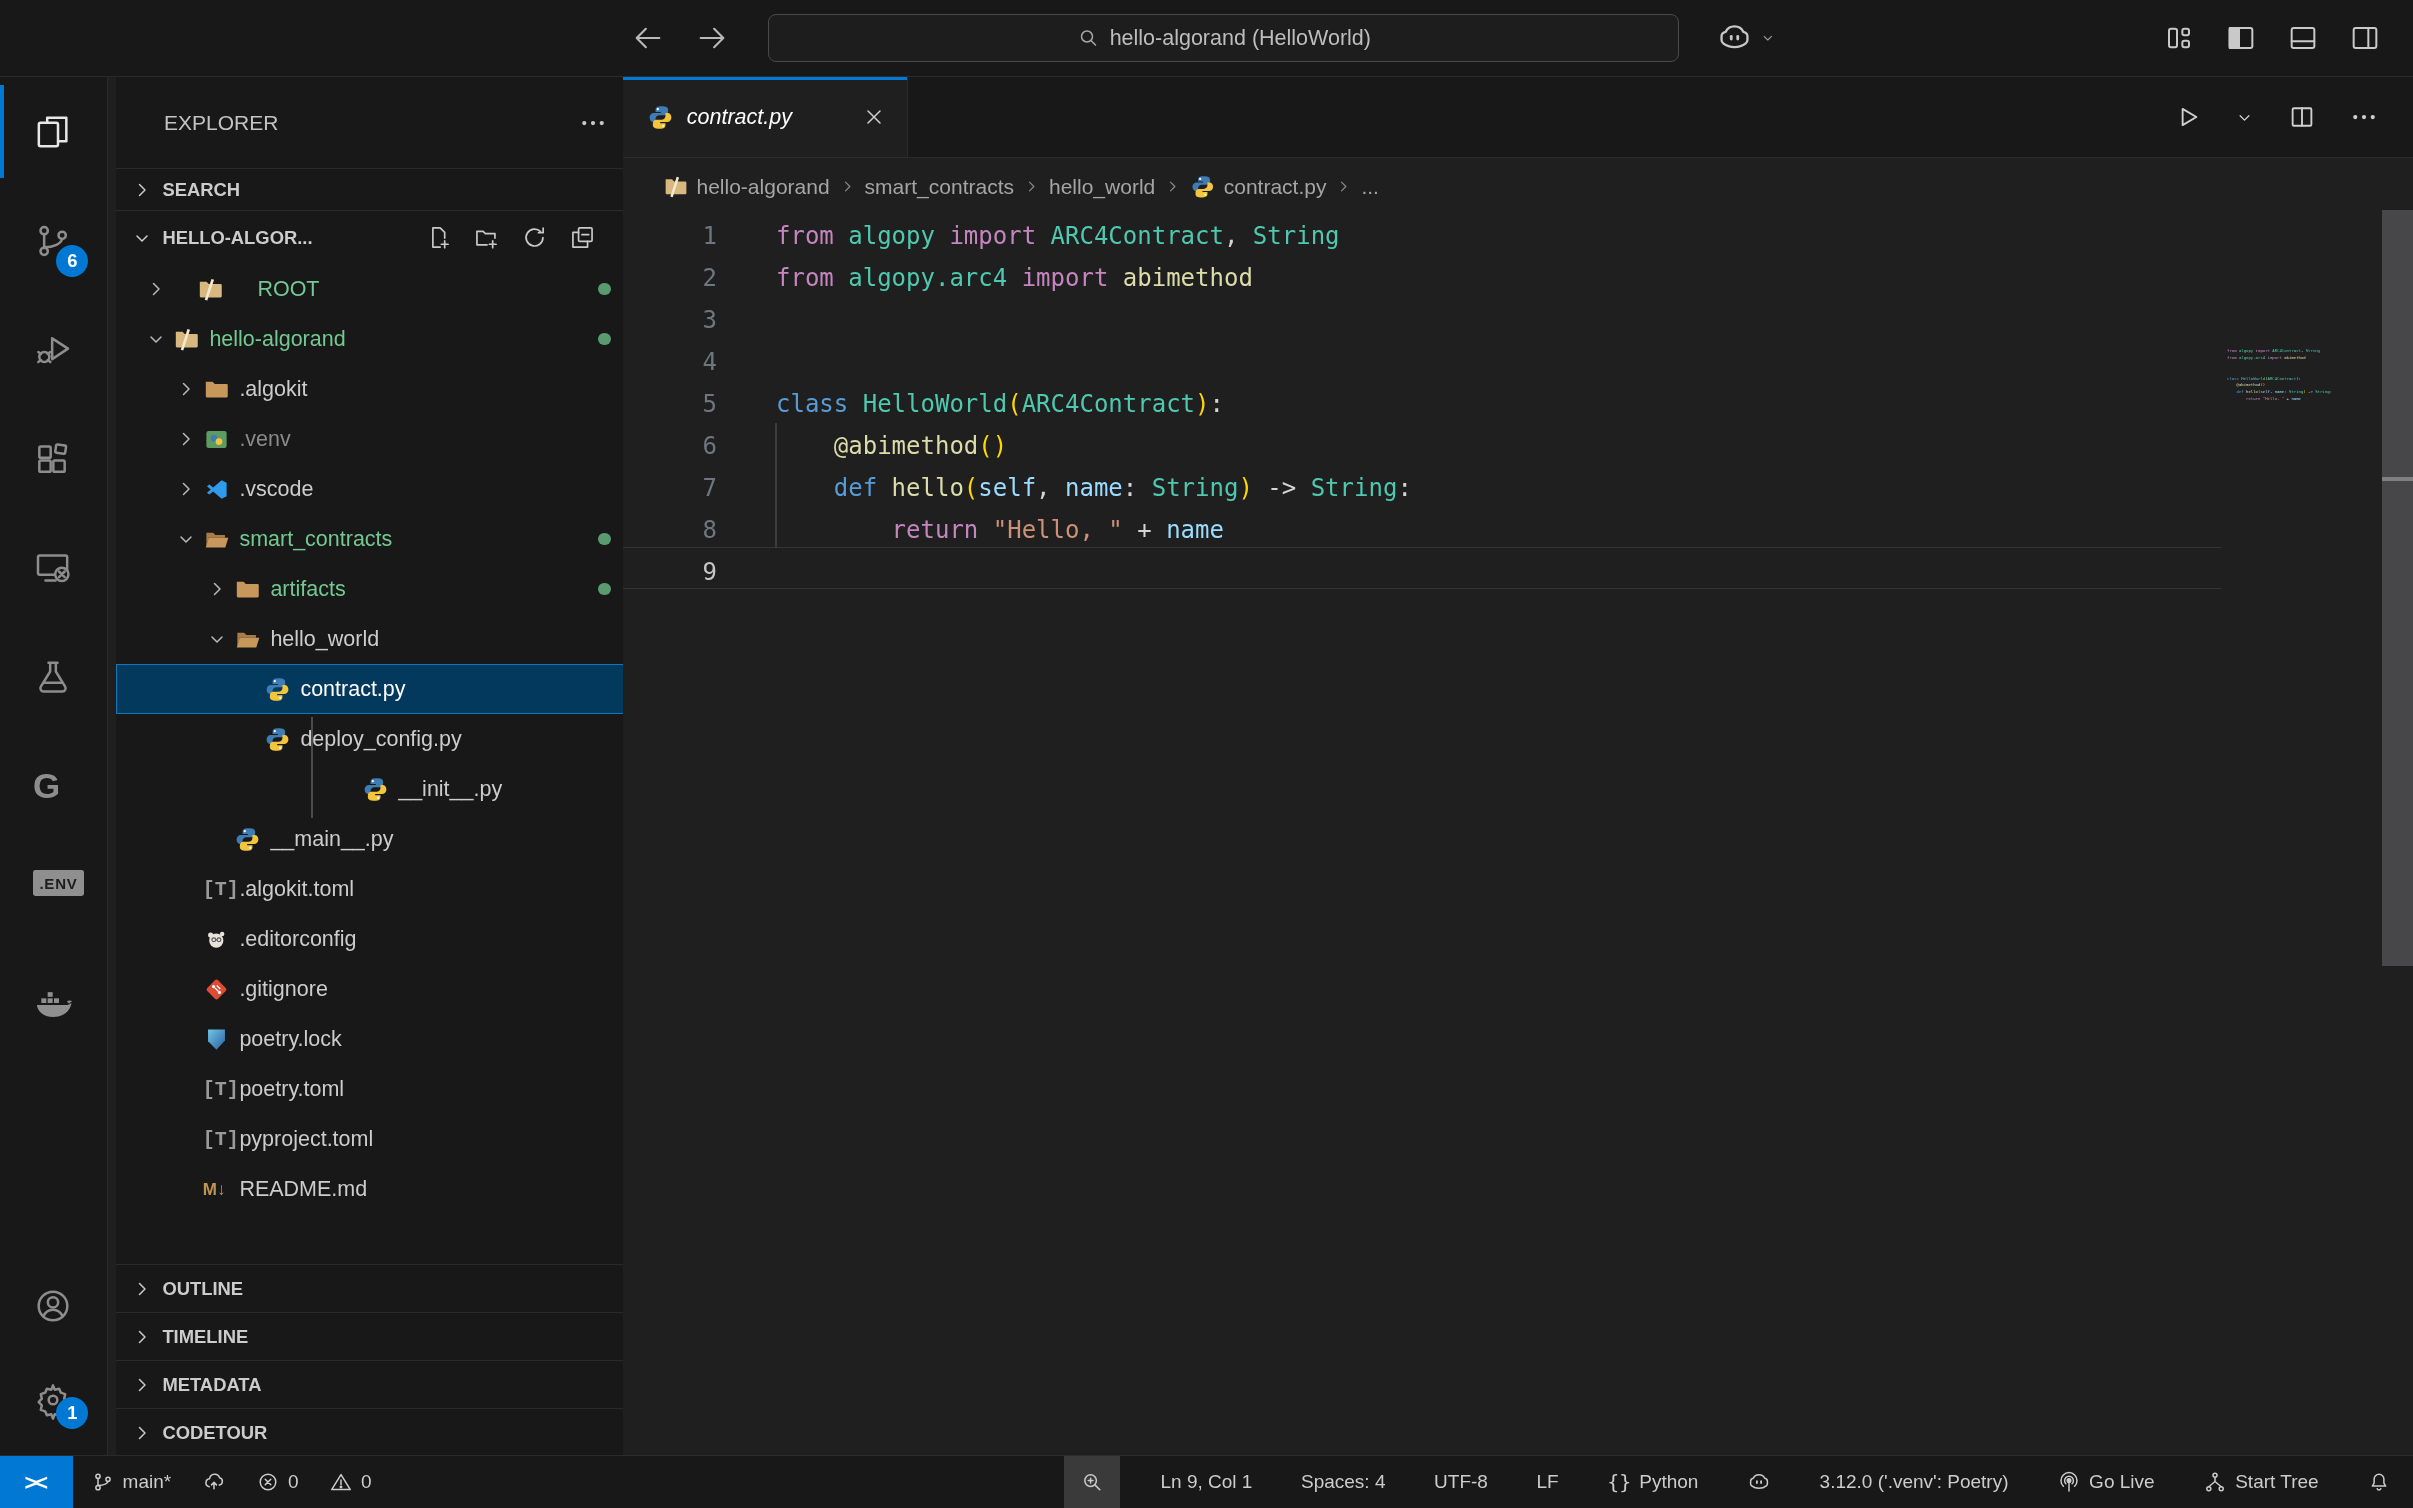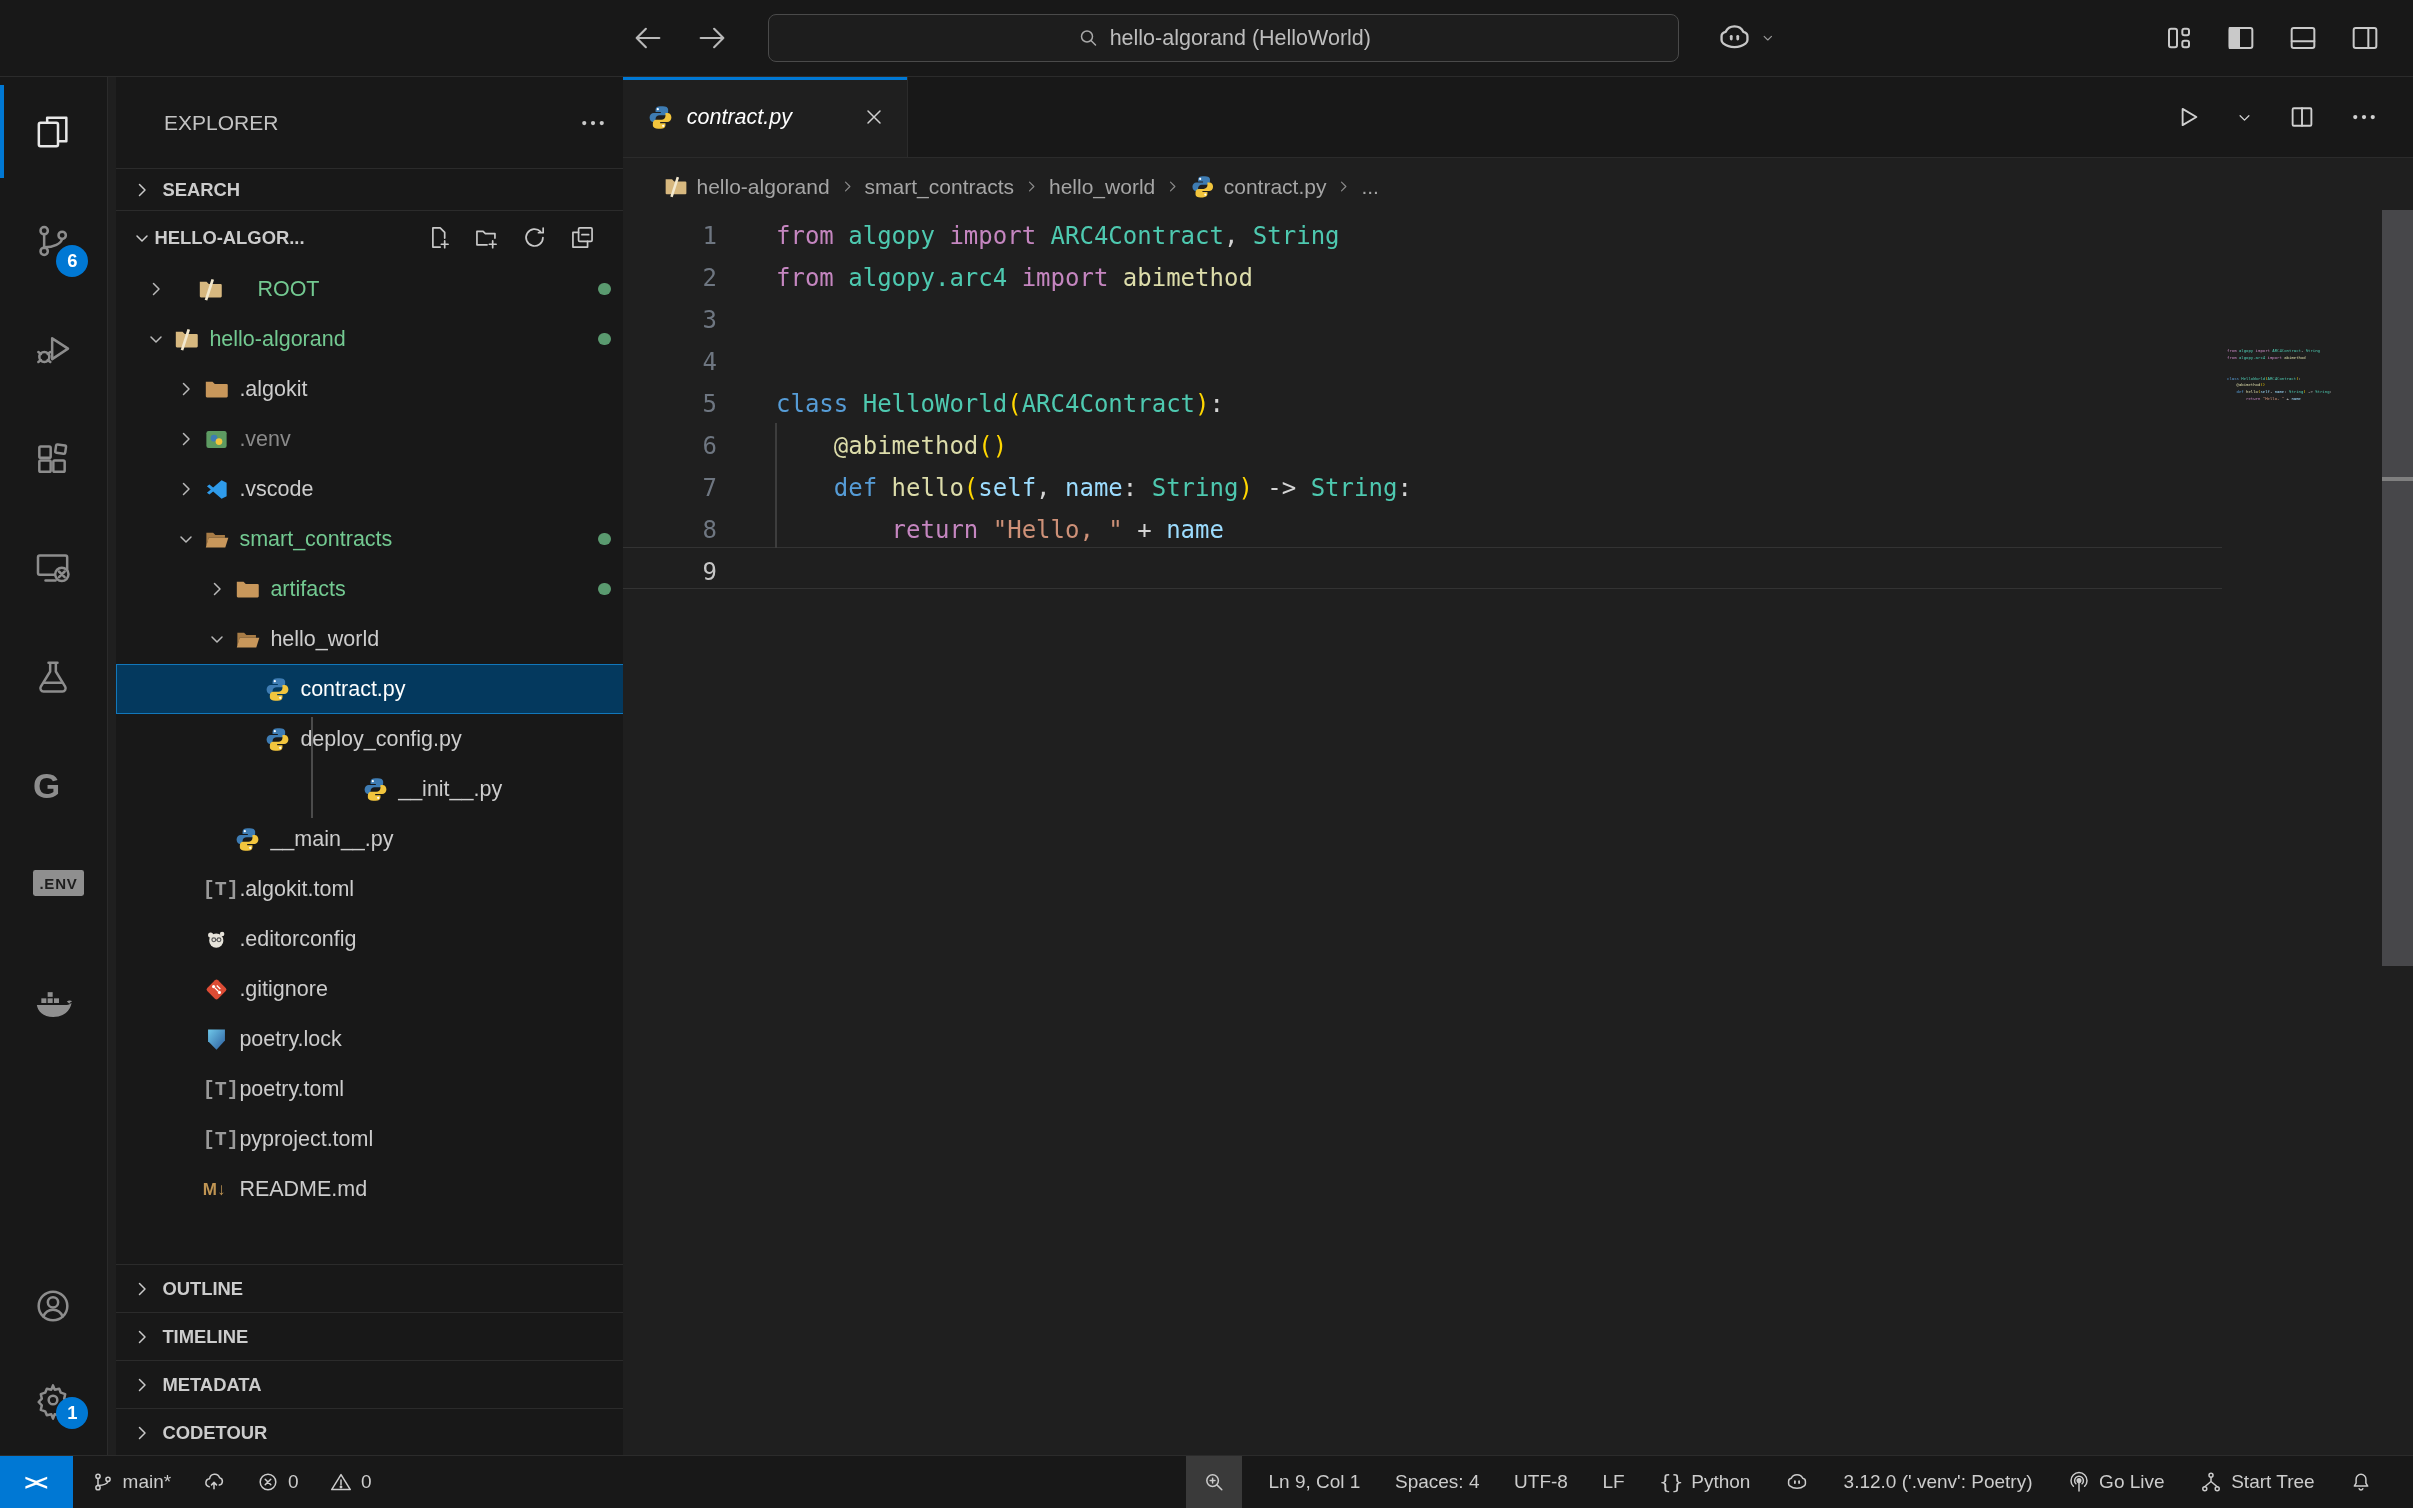--- a/index.html
+++ b/index.html
@@ -38,21 +38,21 @@
 
   
   #sidebar { position:absolute; left:116px; top:77px; width:515px; height:1378px;
     background:var(--chrome); border-right:1.6px solid var(--border); overflow:hidden; }
   #sb-header { height:91px; display:flex; align-items:center; padding:0 22.3px 0 48px; }
   #sb-title { font-size:21px; color:#c3c3c3; }
   #sb-more { margin-left:auto; width:30px; height:30px; color:#c9c9c9; }
   .sb-sect { height:43px; border-top:0.8px solid var(--border); border-bottom:0.8px solid var(--border);
     display:flex; align-items:center; gap:8px; padding-left:14.4px; font-weight:bold; font-size:18.4px; color:#cccccc; }
   .sb-sect .tw { width:24px; height:24px; color:#c9c9c9; }
-  #ws-header { height:53px; display:flex; align-items:center; padding-left:14.4px; font-weight:bold; font-size:18.4px; }
+  #ws-header { height:53px; display:flex; align-items:center; gap:8px; padding-left:14.4px; font-weight:bold; font-size:18.4px; }
   #ws-header .tw { width:24px; height:24px; }
   #ws-actions { margin-left:auto; display:flex; align-items:center; gap:21px; padding-right:34px; color:#c9c9c9; }
   #ws-actions .ai { width:27px; height:27px; }
   #tree { position:relative; height:1000px; overflow:hidden; }
   .trow { position:relative; height:50px; display:flex; align-items:center; font-size:21.5px; color:#cccccc; }
   .trow .tw { width:24px; height:24px; flex:0 0 24px; color:#b9b9b9; }
   .trow .fic { width:27px; height:27px; flex:0 0 27px; margin-left:4.8px; }
   .trow .lbl { margin-left:9.6px; white-space:nowrap; }
   .trow.green .lbl { color:var(--gitgreen); }
   .trow.dim .lbl { color:#8a8a8a; }
@@ -97,21 +97,21 @@
   #page-scroll { position:absolute; left:2382px; top:210px; width:32px; height:756px; background:#47474a; }
   #page-scroll .mark { position:absolute; left:0; top:267px; width:32px; height:4px; background:#7f7f7f; }
 
   
   #statusbar { position:absolute; left:0; bottom:0; width:2413px; height:53px; background:var(--chrome);
     border-top:1.6px solid var(--border); display:flex; align-items:stretch; font-size:19px; color:#cccccc; }
   .sb-item { display:flex; align-items:center; gap:8px; padding:0 12.8px; white-space:nowrap; }
   .sb-item .si { width:24px; height:24px; }
   .sb-item.accent { background:var(--accent); color:#ffffff; width:73px; justify-content:center; font-weight:bold; font-size:22.3px; letter-spacing:-2.4px; }
   .sb-item.boxed { background:#3a3a3a; padding:0 16px; margin-right:4.8px; }
-  #status-right { margin-left:auto; display:flex; align-items:stretch; padding-right:27px; gap:9px;text-align:right; }
+  #status-right { margin-left:auto; display:flex; align-items:stretch; padding-right:9px; gap:23px;text-align:right; }
   #status-left { display:flex; align-items:stretch; gap:4.8px; }
 </style>
 </head>
 <body>
 
 <div id="titlebar">
   <div id="nav-arrows">
       <span class="nav-ic">
         <svg viewBox="0 0 24 24" fill="none" stroke="currentColor" stroke-width="1.5" stroke-linecap="round" stroke-linejoin="round">
           <path d="M20 12H4M10.5 5.5 4 12l6.5 6.5"></path>

